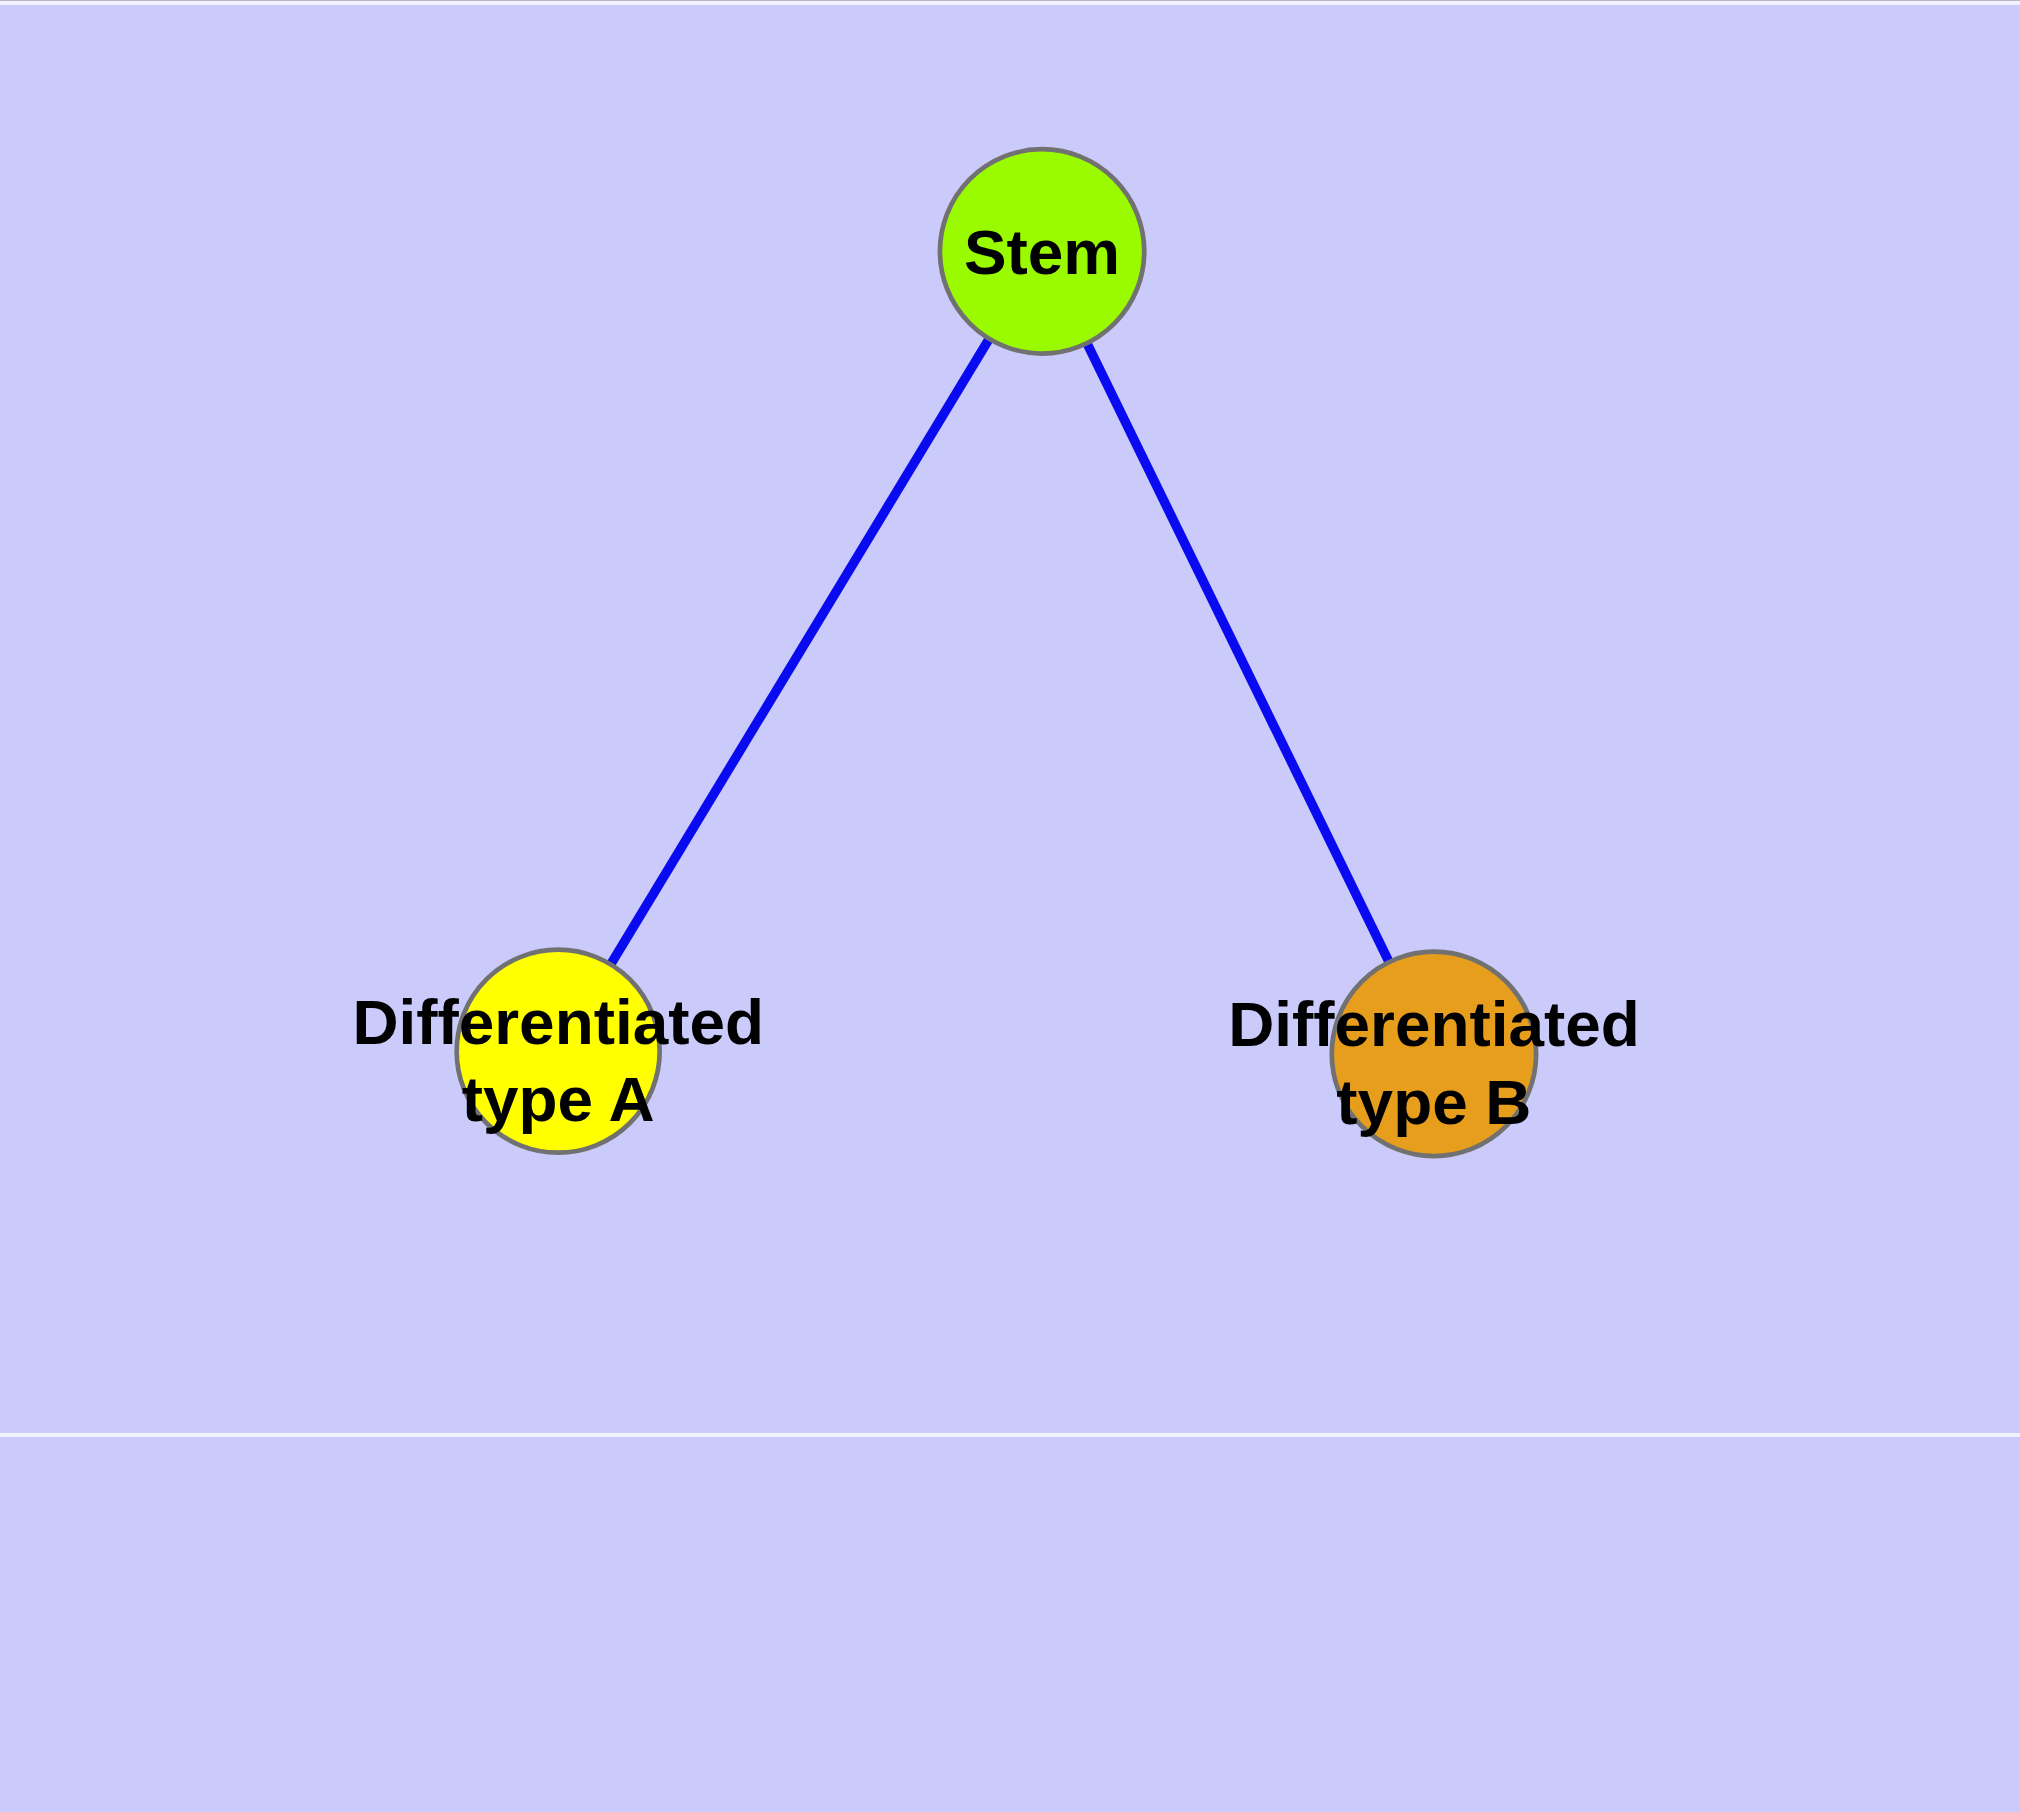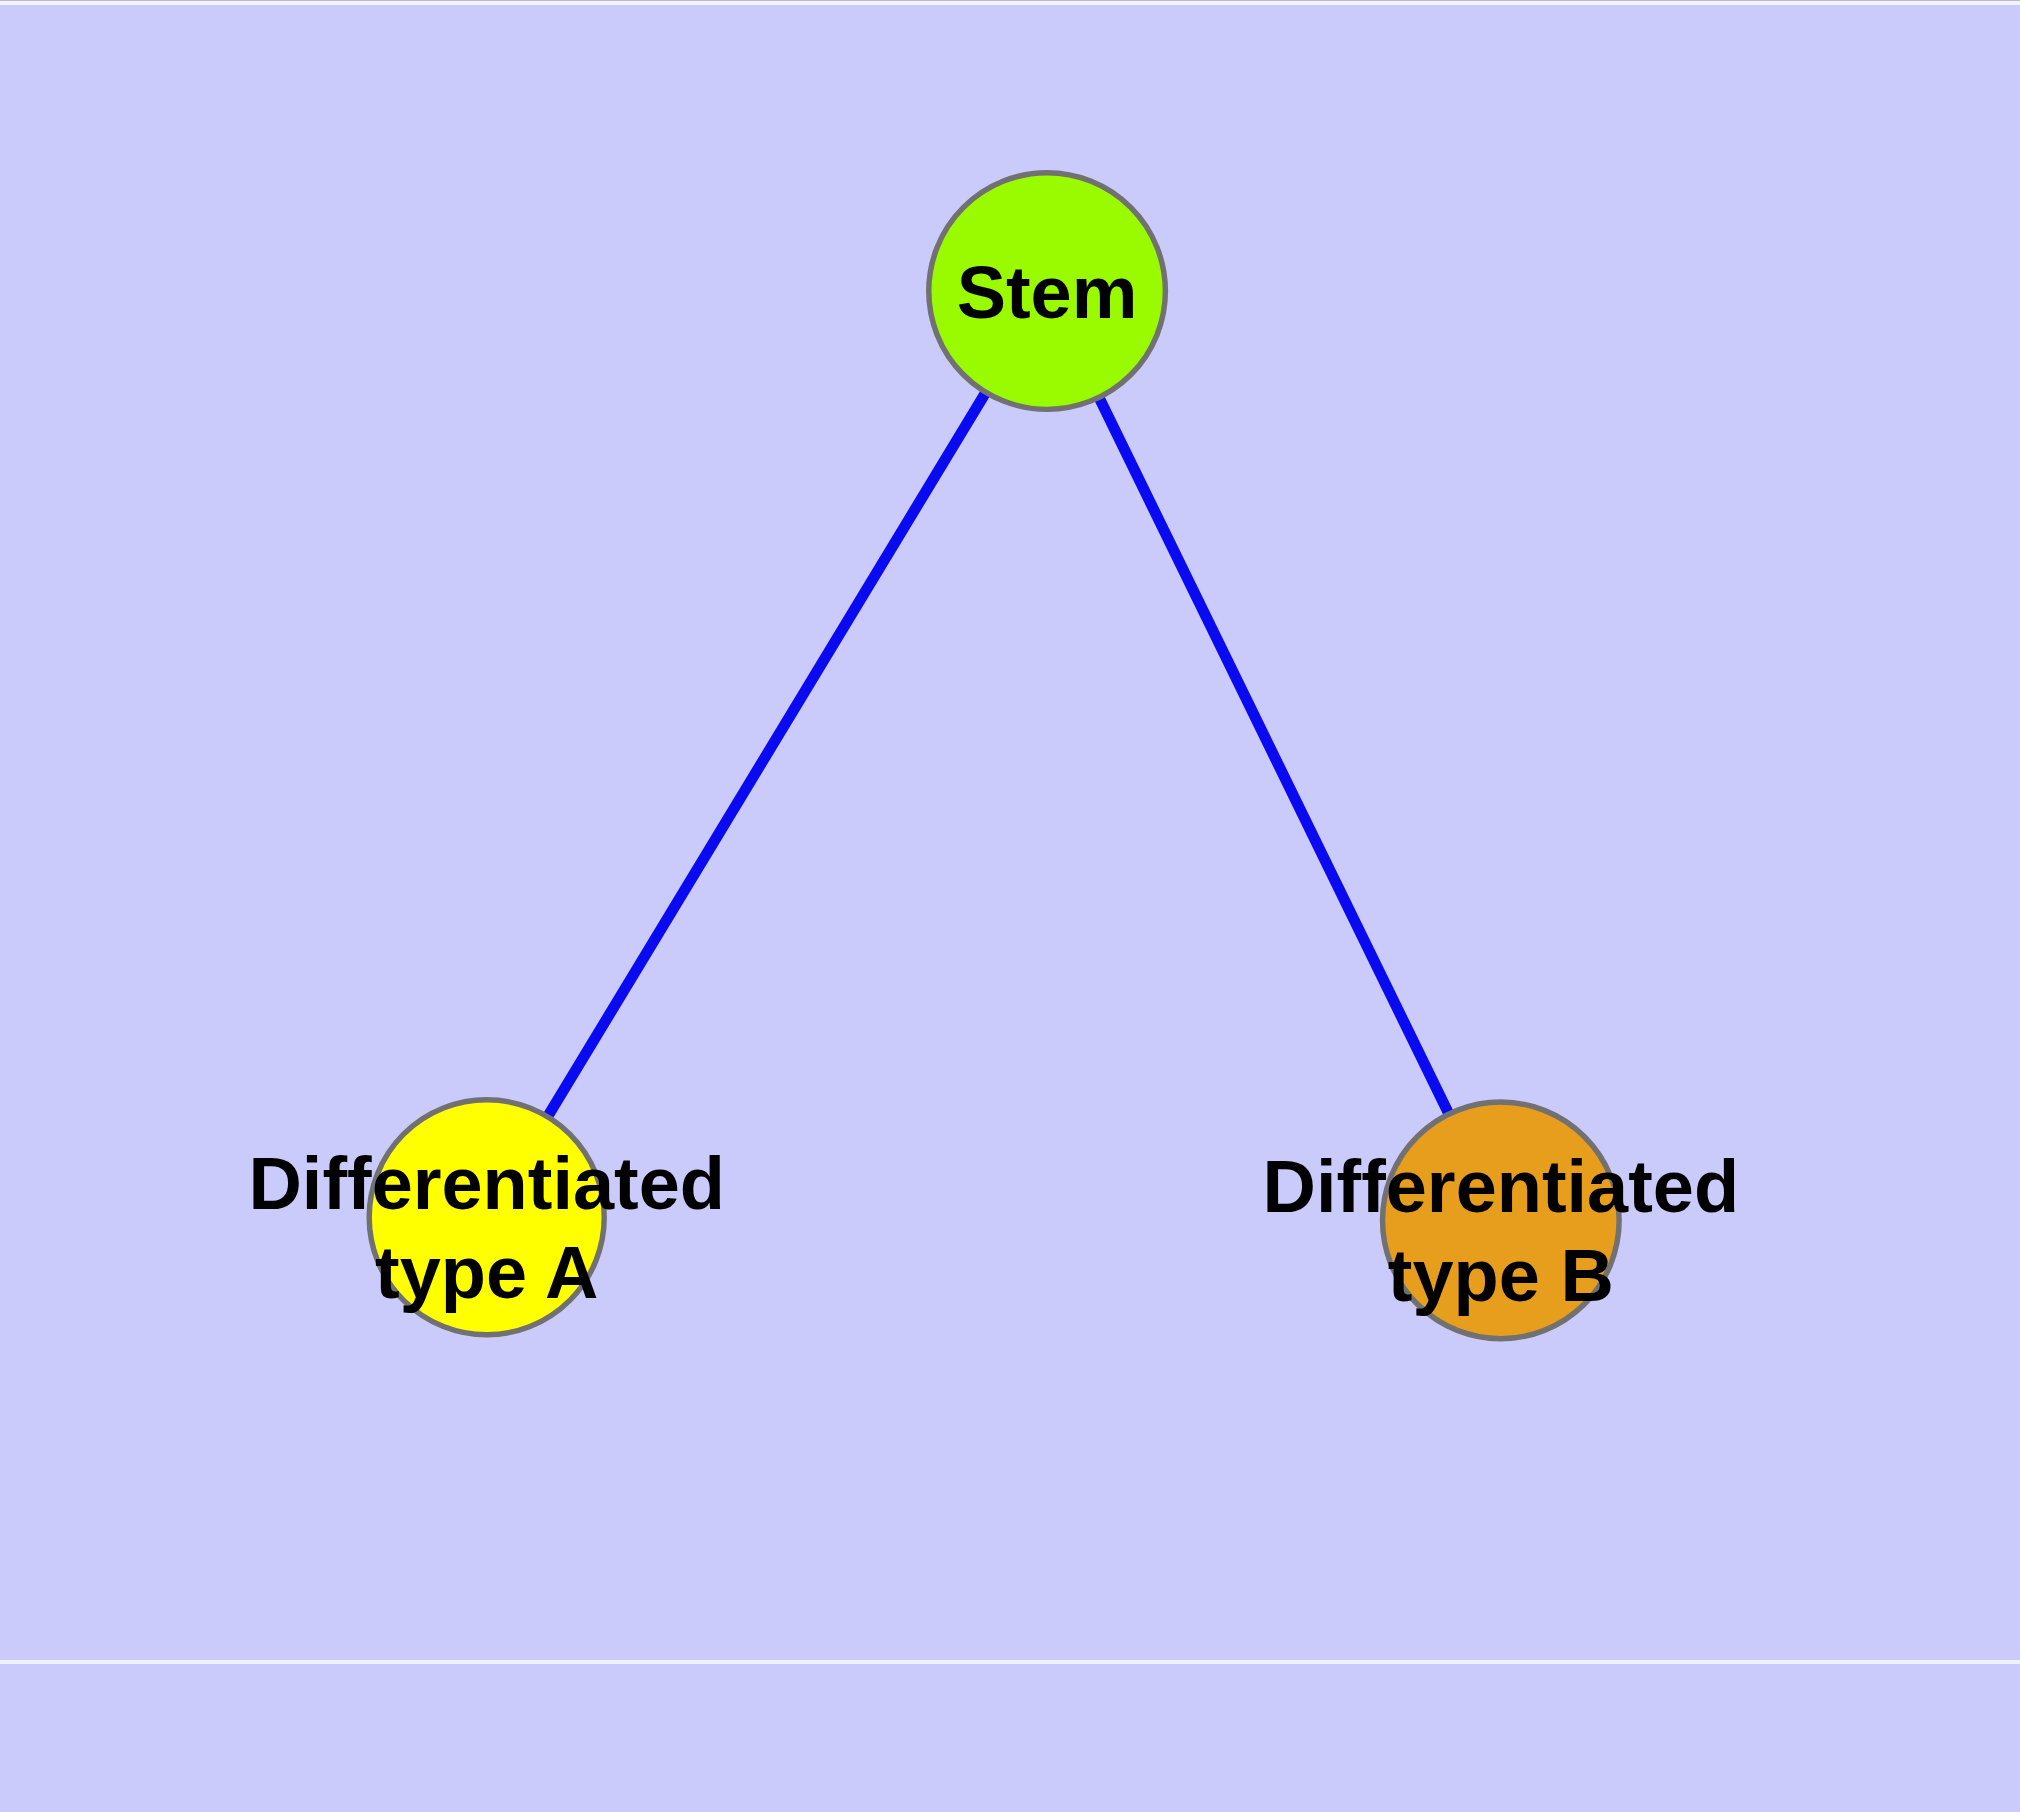--- a/index.html
+++ b/index.html
@@ -3,21 +3,21 @@
 <meta charset="utf-8">
 <style>
   html, body {
     margin: 0;
     padding: 0;
     background: #cacafb;
   }
   .canvas {
     position: relative;
     width: 2021px;
-    height: 1664px;
+    height: 1437px;
     background: #cacafb;
     overflow: hidden;
     font-family: "Liberation Sans", sans-serif;
   }
   
   .edge-strip-top {
     position: absolute; top: 0; left: 0; right: 0; height: 4.2px;
     background: #f2f2fe;
     border-top: 0.8px solid #b9b9c9;
   }

